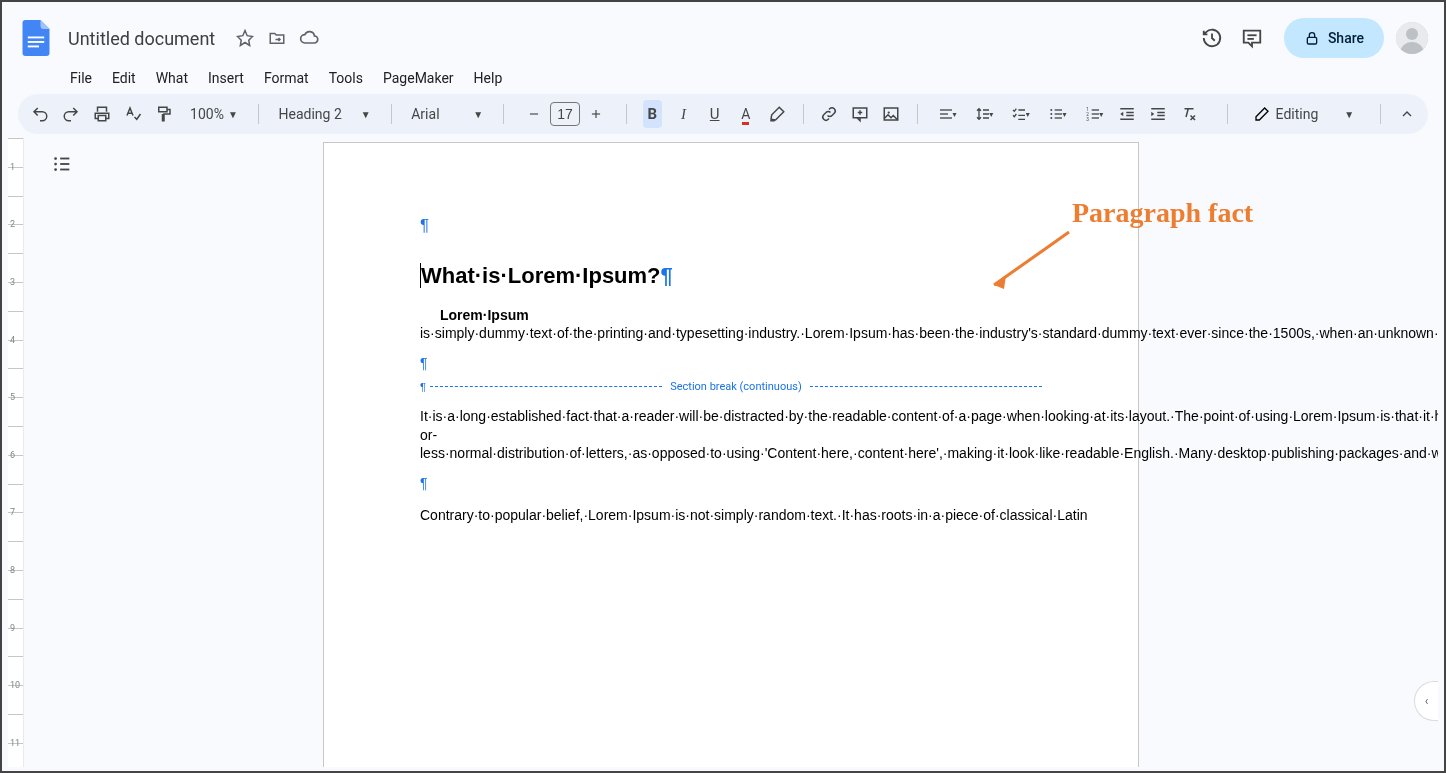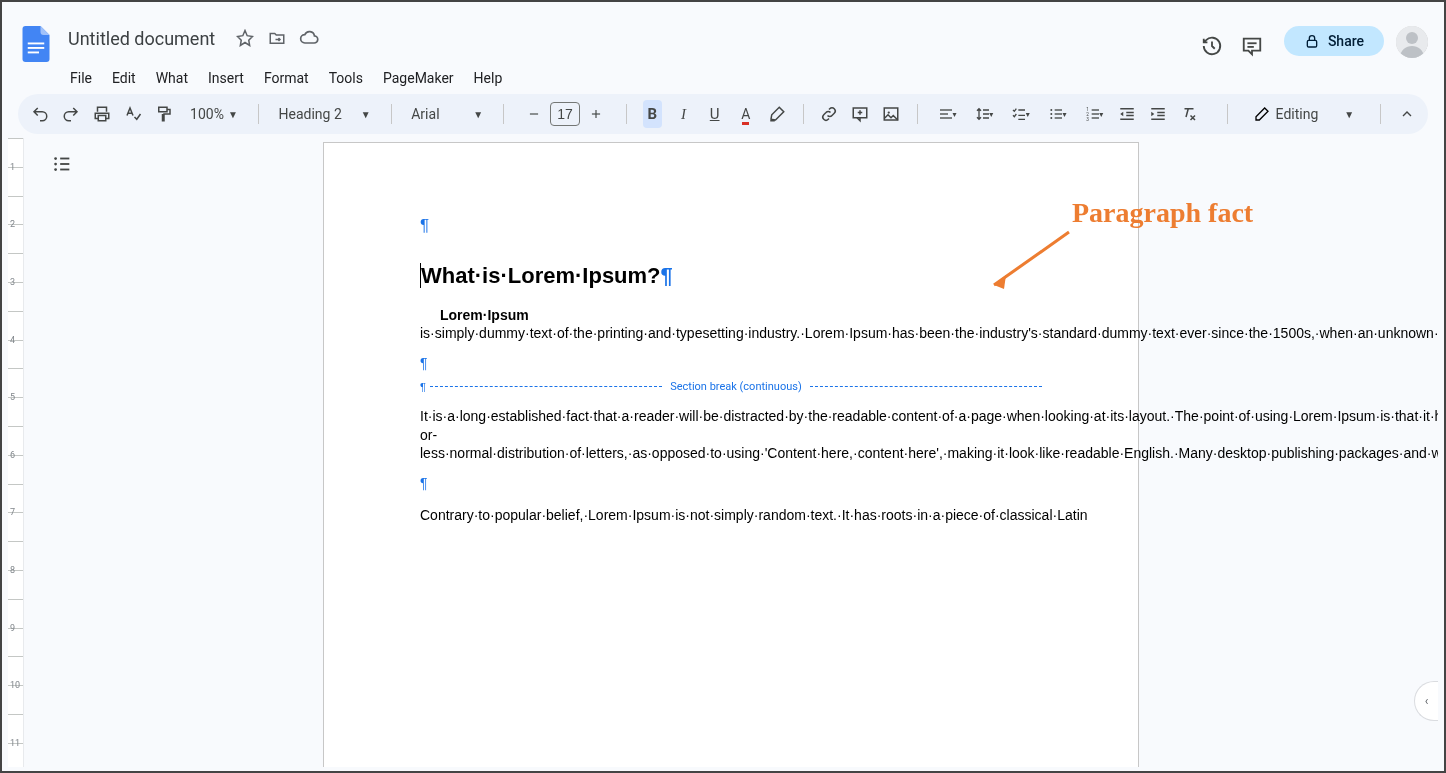--- a/index.html
+++ b/index.html
@@ -1,26 +1,26 @@
 <!DOCTYPE html>
 <html><head>
 <meta charset="utf-8">
 <style>
 * { margin: 0; padding: 0; box-sizing: border-box; }
 body { font-family: "Google Sans", Roboto, Arial, sans-serif; background: #f8fafd; overflow: hidden; border: 2px solid #444; width: 1446px; height: 773px; position: relative; }
 
 
-.titlebar { display: flex; padding: 24px 16px 0 16px; height: 56px; }
+.titlebar { display: flex; align-items: center; padding: 16px 16px 0 16px; height: 56px; }
 .docs-logo { width: 36px; height: 36px; display: flex; align-items: center; justify-content: center; margin-right: 8px; }
 .docs-logo svg { width: 28px; height: 36px; }
 .doc-title { font-size: 18px; color: #3c4043; margin-right: 8px; padding: 2px 6px; }
 .title-icon { width: 24px; height: 24px; color: #5f6368; display: flex; align-items: center; justify-content: center; margin: 0 4px; cursor: pointer; }
 .title-spacer { flex: 1; }
 .header-btn { width: 40px; height: 40px; display: flex; align-items: center; justify-content: center; color: #444746; cursor: pointer; border-radius: 50%; }
-.share-btn { background: #c2e7ff; color: #001d35; padding: 0 20px; height: 30px; border-radius: 20px; display: flex; align-items: center; font-size: 14px; font-weight: 500; gap: 8px; margin: 0 12px; cursor: pointer; }
+.share-btn { background: #c2e7ff; color: #001d35; padding: 0 20px; height: 40px; border-radius: 20px; display: flex; align-items: center; font-size: 14px; font-weight: 500; gap: 8px; margin: 0 12px; cursor: pointer; }
 .avatar { width: 32px; height: 32px; border-radius: 50%; background: linear-gradient(135deg,#ddd,#bbb); overflow: hidden; }
 .avatar svg { width: 32px; height: 32px; }
 
 
 .menubar { display: flex; align-items: center; padding: 0 16px 0 60px; height: 28px; gap: 4px; }
 .menu-item { padding: 4px 8px; font-size: 14px; color: #202124; cursor: pointer; border-radius: 4px; margin-top: 11px; }
 
 
 .toolbar { margin: 8px 16px; background: #edf2fa; border-radius: 24px; height: 40px; display: flex; align-items: center; padding: 0 12px; gap: 12px; }
 .tb-btn { width: 28px; height: 28px; display: flex; align-items: center; justify-content: center; color: #444746; cursor: pointer; border-radius: 4px; position: relative; }

